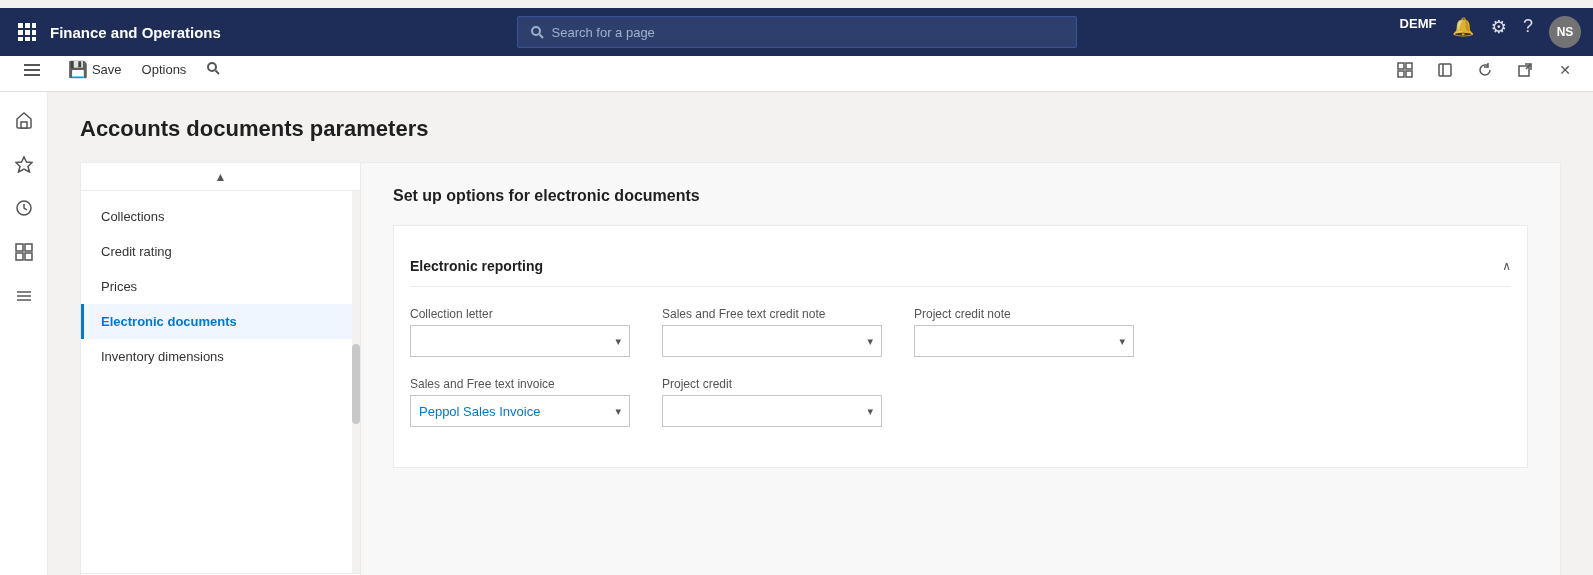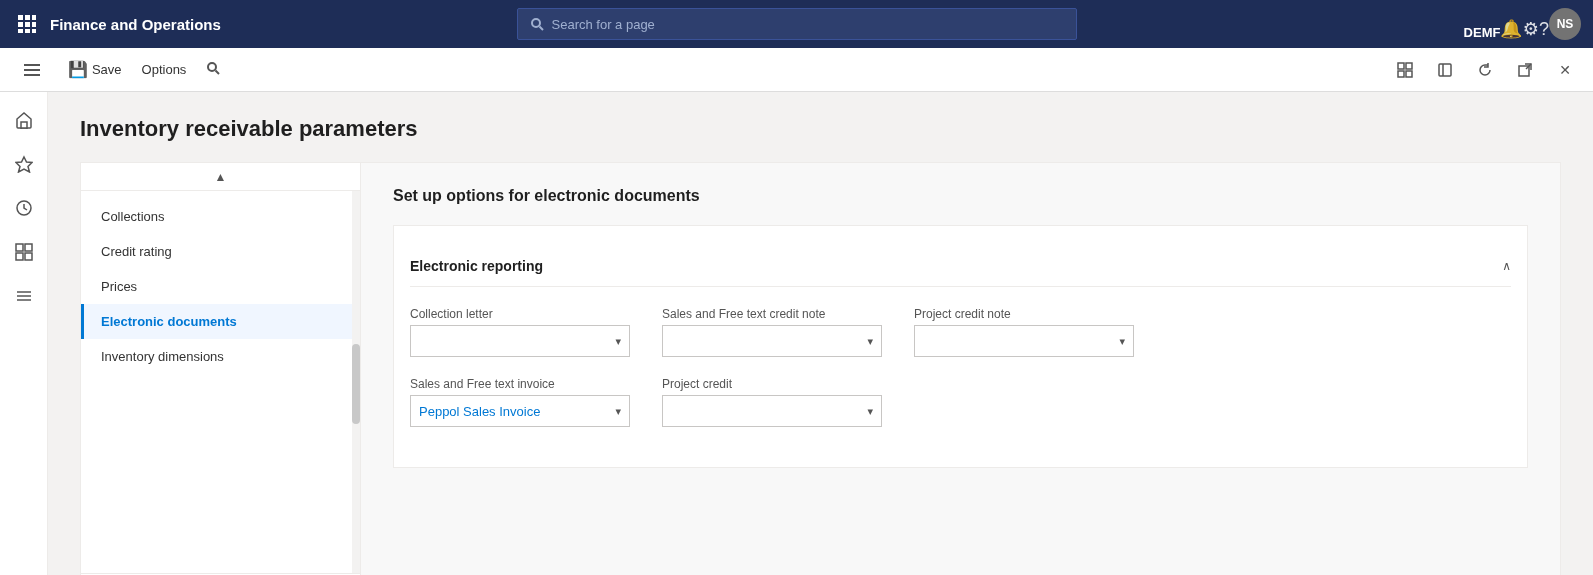--- a/index.html
+++ b/index.html
@@ -7,21 +7,21 @@
 
     
     .top-bar {
       background: #1e2d57;
       height: 48px;
       display: flex;
       align-items: center;
       padding: 0 12px;
       color: white;
       position: fixed;
-      top: 0; left: 0; right: 0;
+      top: 8px; left: 0; right: 0;
       z-index: 100;
     }
     .top-bar-grid-icon {
       width: 30px; height: 30px; display: flex; align-items: center; justify-content: center; cursor: pointer; margin-right: 8px;
     }
     .top-bar-title {
       font-size: 15px; font-weight: 600; color: white; margin-right: auto;
     }
     .top-bar-search {
       background: #2e3f6e;
@@ -33,21 +33,21 @@
       height: 32px;
       width: 560px;
       color: #a0b0d0;
       cursor: text;
       position: absolute;
       left: 50%;
       transform: translateX(-50%);
     }
     .top-bar-search span { font-size: 13px; color: #a0b0d0; margin-left: 8px; }
     .top-bar-right {
-      display: flex; align-items: flex-end; color: white;
+      display: flex; align-items: flex-start; gap: 16px; color: white;
     }
     .top-bar-env { font-size: 13px; font-weight: 600; }
     .top-bar-icon { font-size: 18px; cursor: pointer; opacity: 0.85; }
     .avatar {
       width: 32px; height: 32px; border-radius: 50%; background: #737373;
       display: flex; align-items: center; justify-content: center;
       font-size: 12px; font-weight: 700; color: white; cursor: pointer;
     }
 
     
@@ -329,21 +329,21 @@
   <div class="sidebar-nav-icon">
     <svg width="18" height="18" viewBox="0 0 18 18" fill="none" stroke="#555" stroke-width="1.5">
       <line x1="2" y1="5" x2="16" y2="5"></line>
         <line x1="2" y1="9" x2="16" y2="9"></line>
       <line x1="2" y1="13" x2="16" y2="13"></line>
     </svg>
   </div>
 </div>
 
 <div class="main-content">
-  <div class="page-title">Inventory receivable parameters</div>
+  <div class="page-title">Accounts documents parameters</div>
 
   <div class="content-layout">
 
     <div class="left-panel">
       <div class="scroll-arrow">▲</div>
       <div class="category-list">
         <div class="category-item">Collections</div>
         <div class="category-item">Credit rating</div>
         <div class="category-item">Prices</div>
         <div class="category-item active">Electronic documents</div>

